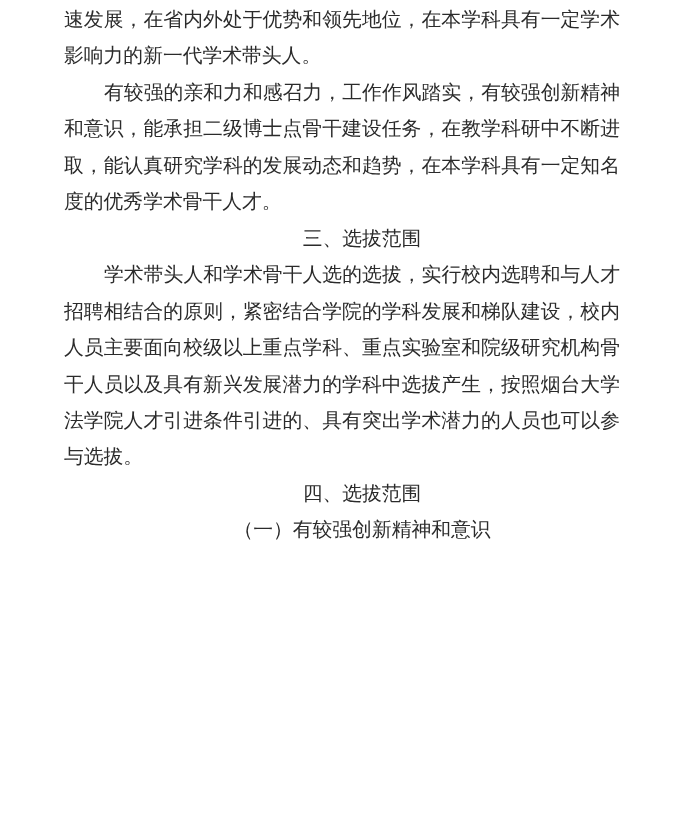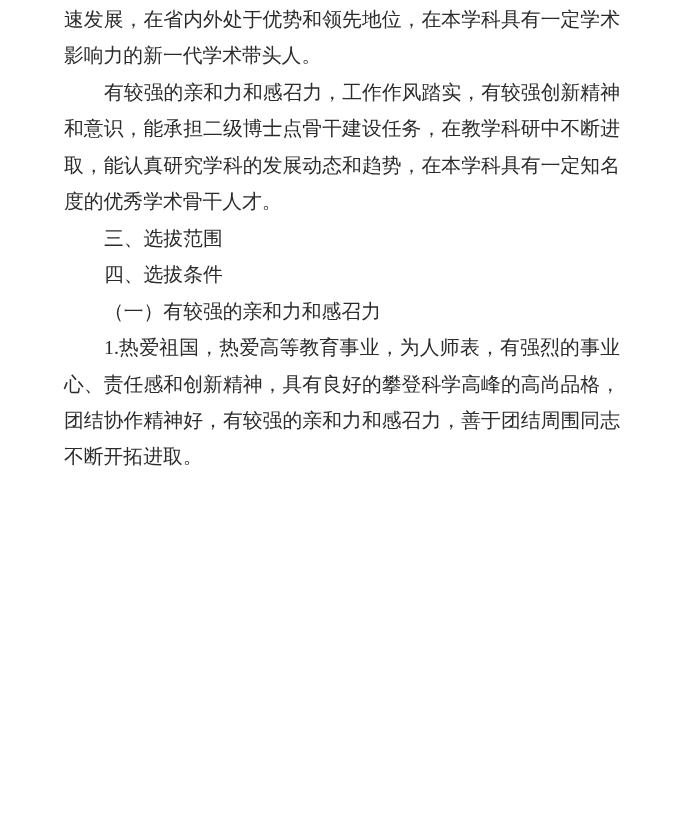--- a/index.html
+++ b/index.html
@@ -34,28 +34,28 @@
     text-align: justify;
     text-justify: inter-character;
     word-break: normal;
     overflow-wrap: normal;
     font-weight: normal;
   }
   .para.indent {
     text-indent: 40px;
   }
   .para.heading {
-    text-align: left;
+    text-align: center;
   }
 </style>
 </head>
 <body style="background: rgb(255, 255, 255);">
 
 <div class="page">
   <main class="doc" style="color: rgb(43, 43, 43);">
       <p class="para">速发展，在省内外处于优势和领先地位，在本学科具有一定学术影响力的新一代学术带头人。</p>
       <p class="para indent">有较强的亲和力和感召力，工作作风踏实，有较强创新精神和意识，能承担二级博士点骨干建设任务，在教学科研中不断进取，能认真研究学科的发展动态和趋势，在本学科具有一定知名度的优秀学术骨干人才。</p>
       <p class="para indent heading">三、选拔范围</p>
-      <p class="para indent heading">四、选拔条件</p>
-      <p class="para indent heading">（一）有较强的亲和力和感召力</p>
-      <p class="para indent">1.热爱祖国，热爱高等教育事业，为人师表，有强烈的事业心、责任感和创新精神，具有良好的攀登科学高峰的高尚品格，团结协作精神好，有较强的亲和力和感召力，善于团结周围同志不断开拓进取。</p>
+      <p class="para indent">学术带头人和学术骨干人选的选拔，实行校内选聘和与人才招聘相结合的原则，紧密结合学院的学科发展和梯队建设，校内人员主要面向校级以上重点学科、重点实验室和院级研究机构骨干人员以及具有新兴发展潜力的学科中选拔产生，按照烟台大学法学院人才引进条件引进的、具有突出学术潜力的人员也可以参与选拔。</p>
+      <p class="para indent heading">四、选拔范围</p>
+      <p class="para indent heading">（一）有较强创新精神和意识</p>
     </main>
 </div>
 
 </body></html>

